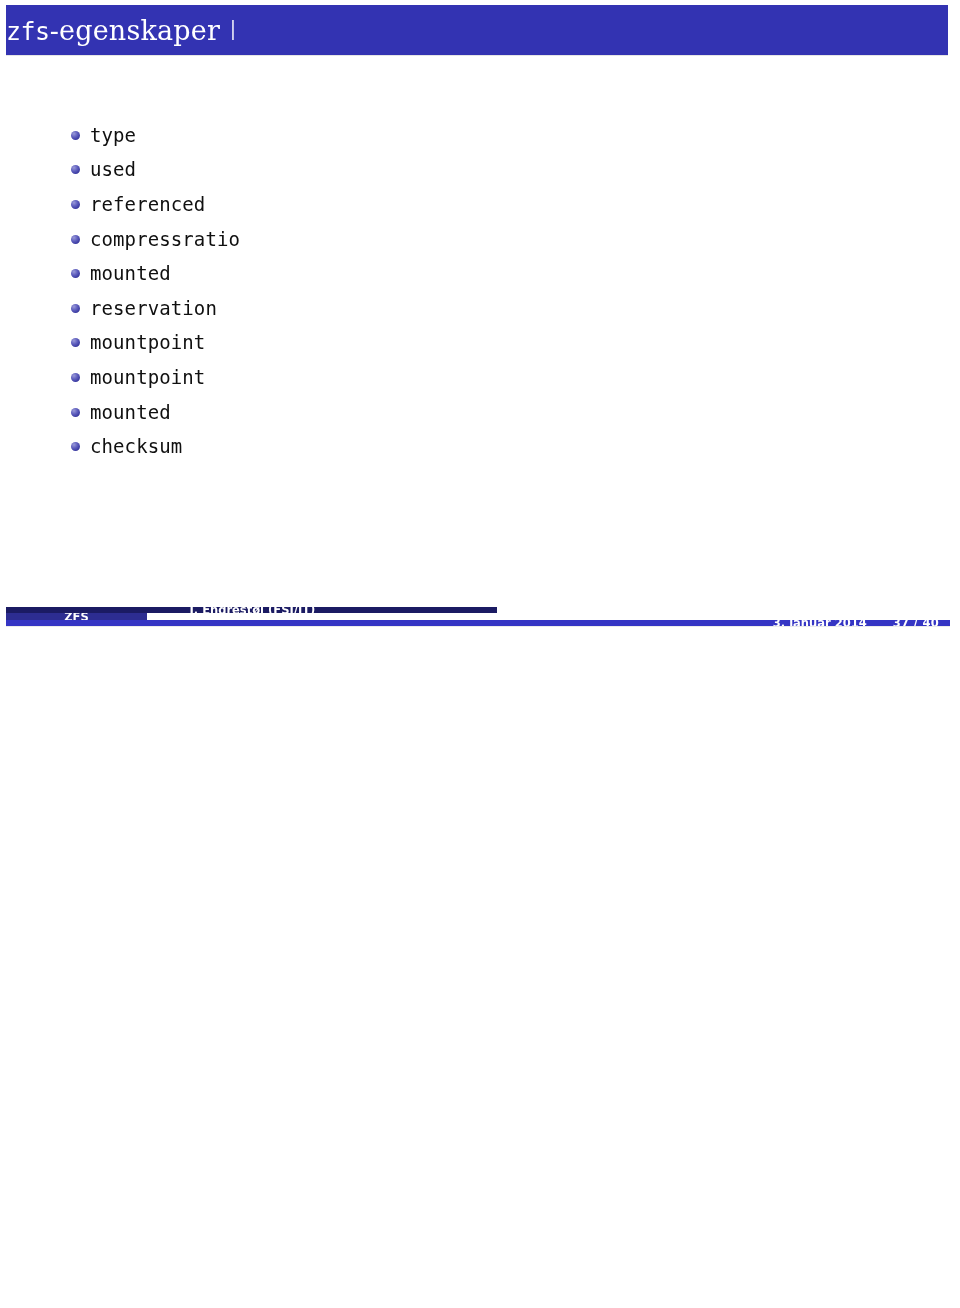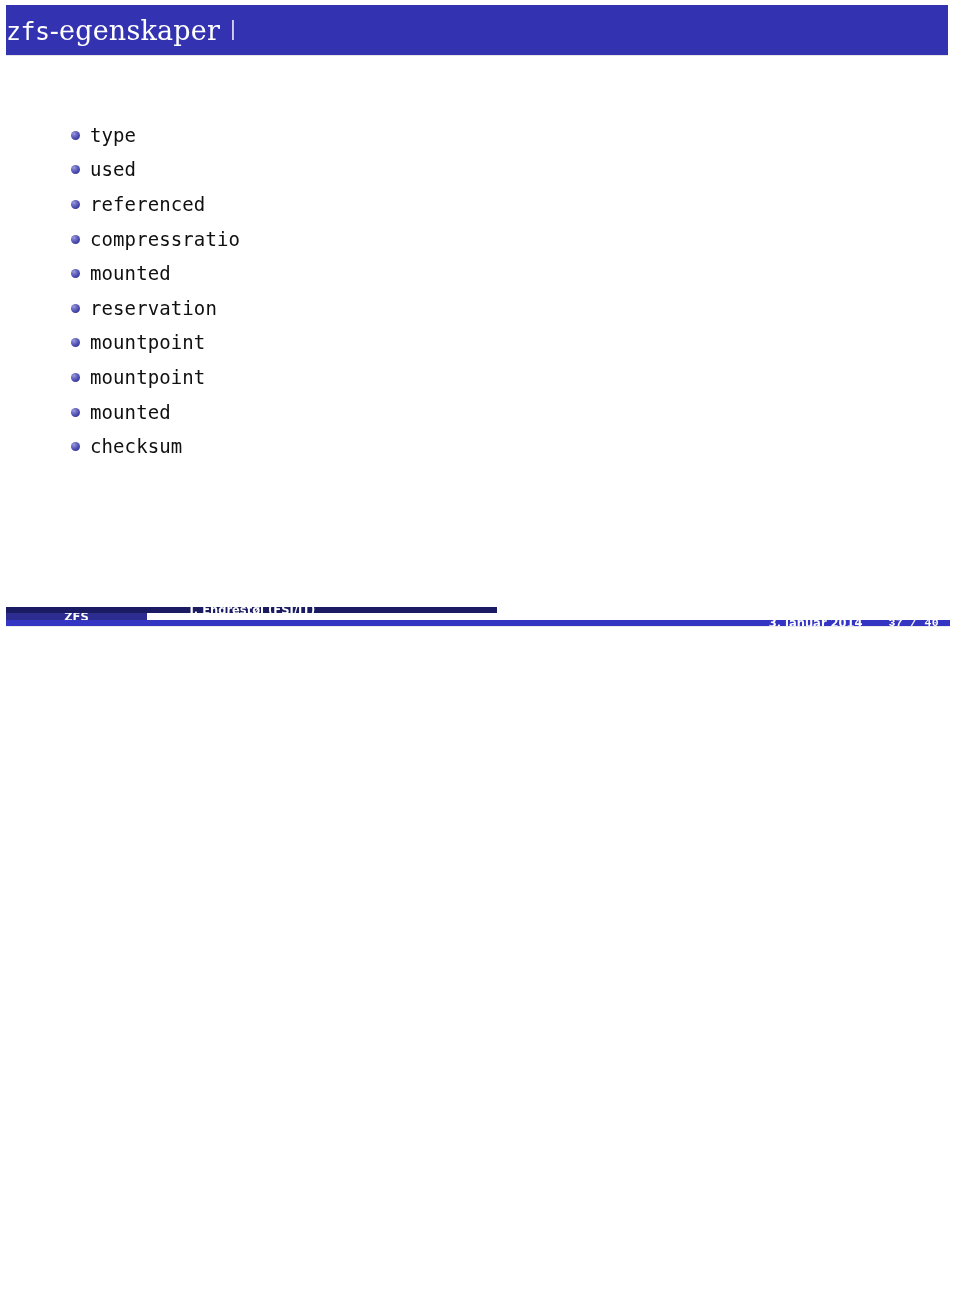--- a/index.html
+++ b/index.html
@@ -125,21 +125,21 @@
     background: #2d2d91;
     justify-content: center;
   }
   .seg-meta {
     flex: 1 1 auto;
     background: #3535c4;
     justify-content: flex-end;
     padding-right: 11px;
   }
   .seg-meta .date { margin-right: 26px; margin-left: 28px; }
-  .seg-meta .pageno { letter-spacing: 0.3px; font-family: Liberation Mono, monospace; }
+  .seg-meta .pageno { letter-spacing: 0.3px; }
 </style>
 </head>
 <body>
 
 <div class="slide slide-1">
 
   <div class="titlebar">
     <div class="title-text"><span class="mono">zfs</span><span>-egenskaper </span><span class="numeral">I</span></div>
   </div>
 

